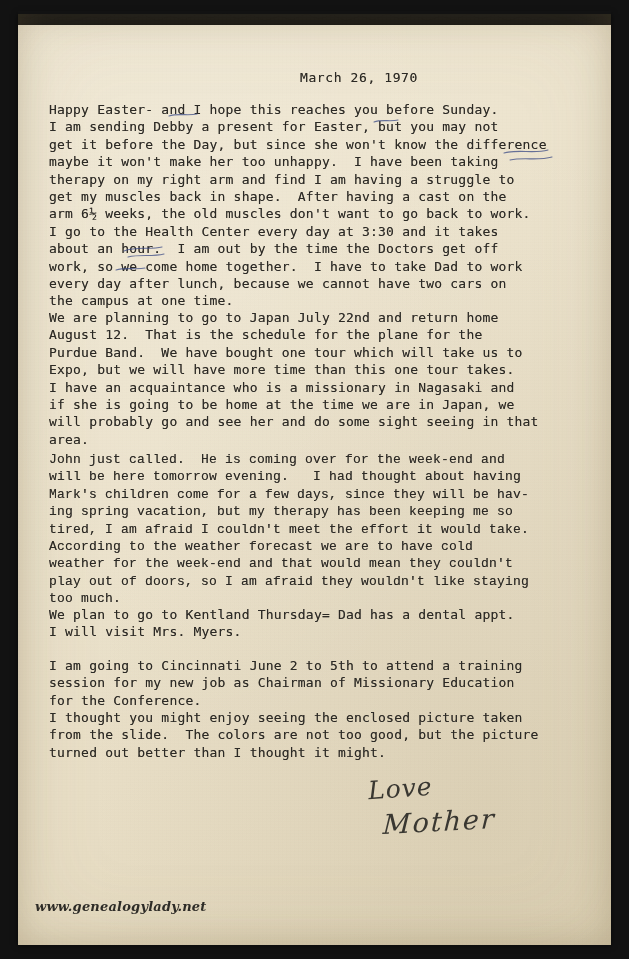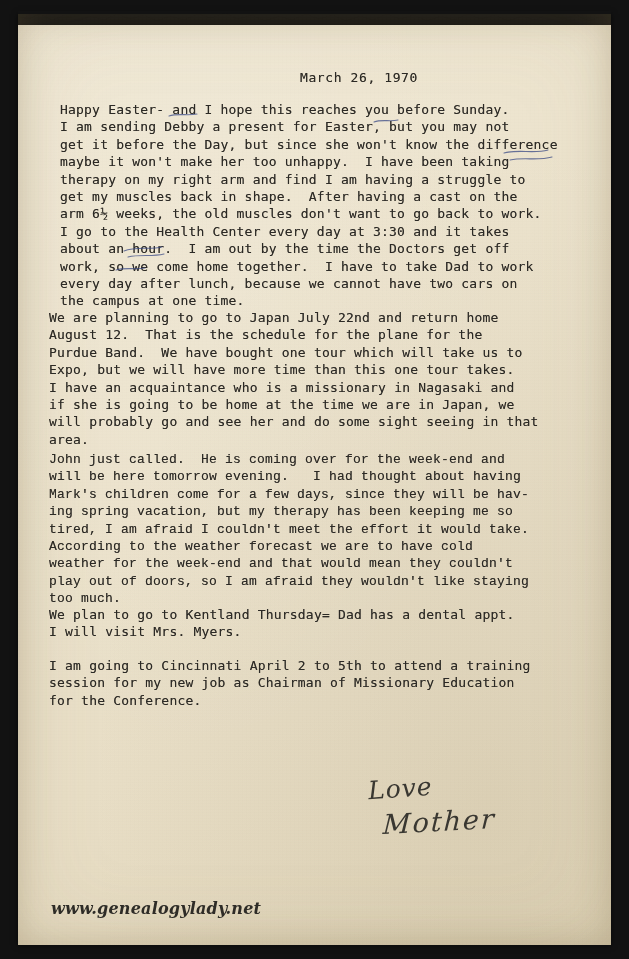--- a/index.html
+++ b/index.html
@@ -71,21 +71,21 @@
   }
   #date {
     left: 282px;
     top: 55px;
     letter-spacing: 0.6px;
   }
   .para {
     left: 31px;
     width: 560px;
   }
-  #p1 { top: 87px; margin-left: 11px; }
+  #p1 { top: 87px; }
   #p2 { top: 295px; }
   #p3 { top: 437px; font-family: Liberation Mono, monospace; }
   #p4 { top: 592px; }
   #p5 { top: 643px; }
   #p6 { top: 695px; }
 
   
   #sign-love {
     position: absolute;
     left: 350px;
@@ -109,24 +109,23 @@
     letter-spacing: 2px;
   }
   
   #watermark {
     position: absolute;
     left: 17px;
     top: 885px;
     font-family: "DejaVu Serif", serif;
     font-style: italic;
     font-weight: bold;
-    font-size: 16px;
+    font-size: 13px;
     color: #2e2c27;
     letter-spacing: 0.2px;
-    margin-left: 16px;
   }
   
   .inkmark {
     position: absolute;
     pointer-events: none;
   }
 </style>
 </head>
 <body>
 
@@ -166,23 +165,26 @@
 will be here tomorrow evening.   I had thought about having
 Mark's children come for a few days, since they will be hav-
 ing spring vacation, but my therapy has been keeping me so
 tired, I am afraid I couldn't meet the effort it would take.
 According to the weather forecast we are to have cold
 weather for the week-end and that would mean they couldn't
 play out of doors, so I am afraid they wouldn't like staying
 too much.</div>
     <div class="typed para" id="p4">We plan to go to Kentland Thursday= Dad has a dental appt.
 I will visit Mrs. Myers.</div>
-    <div class="typed para" id="p5">I am going to Cincinnati April 2 to 5th to attend a training
+    <div class="typed para" id="p5">I am going to Cincinnati June 2 to 5th to attend a training
 session for my new job as Chairman of Missionary Education
 for the Conference.</div>
+    <div class="typed para" id="p6">I thought you might enjoy seeing the enclosed picture taken
+from the slide.  The colors are not too good, but the picture
+turned out better than I thought it might.</div>
 
     <div id="sign-love">Love</div>
     <div id="sign-mother">Mother</div>
 
     <svg class="inkmark" style="left:0;top:0" width="593" height="931" viewBox="0 0 593 931" aria-hidden="true">
       <g stroke="#3a4a86" stroke-width="1.1" fill="none" opacity="0.75" stroke-linecap="round">
         <path d="M106,237 C118,232 132,236 144,233"></path>
         <path d="M110,243 C122,240 134,243 146,240"></path>
         <path d="M486,139 C500,135 516,140 530,136"></path>
         <path d="M492,146 C506,143 520,147 534,143"></path>

